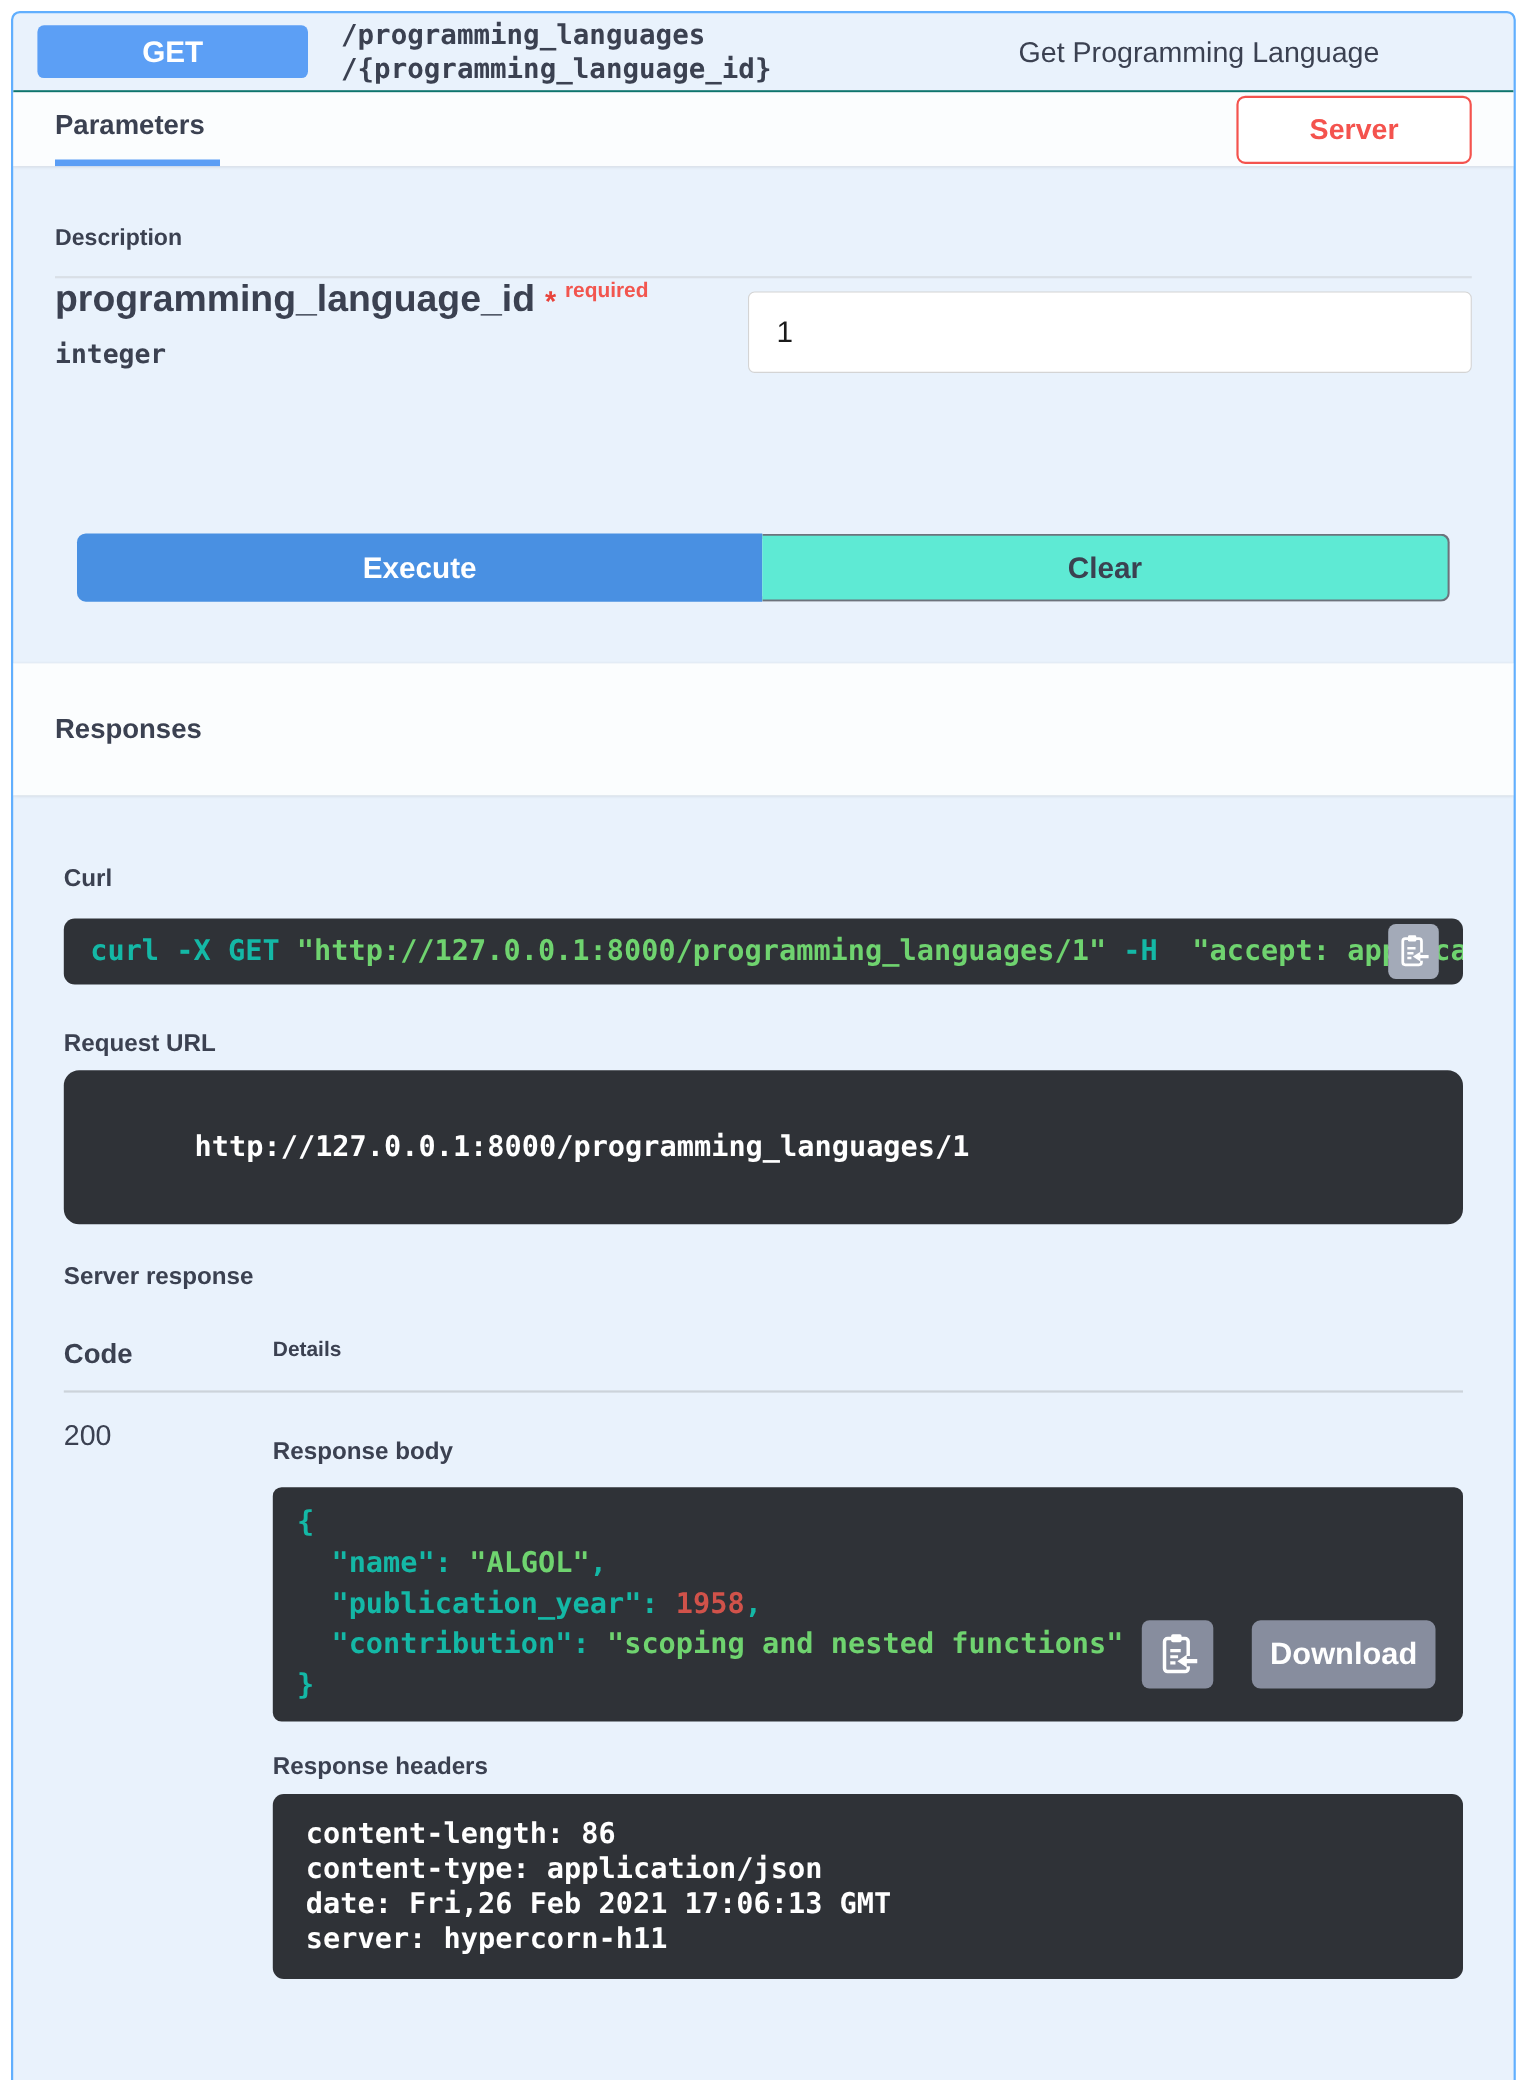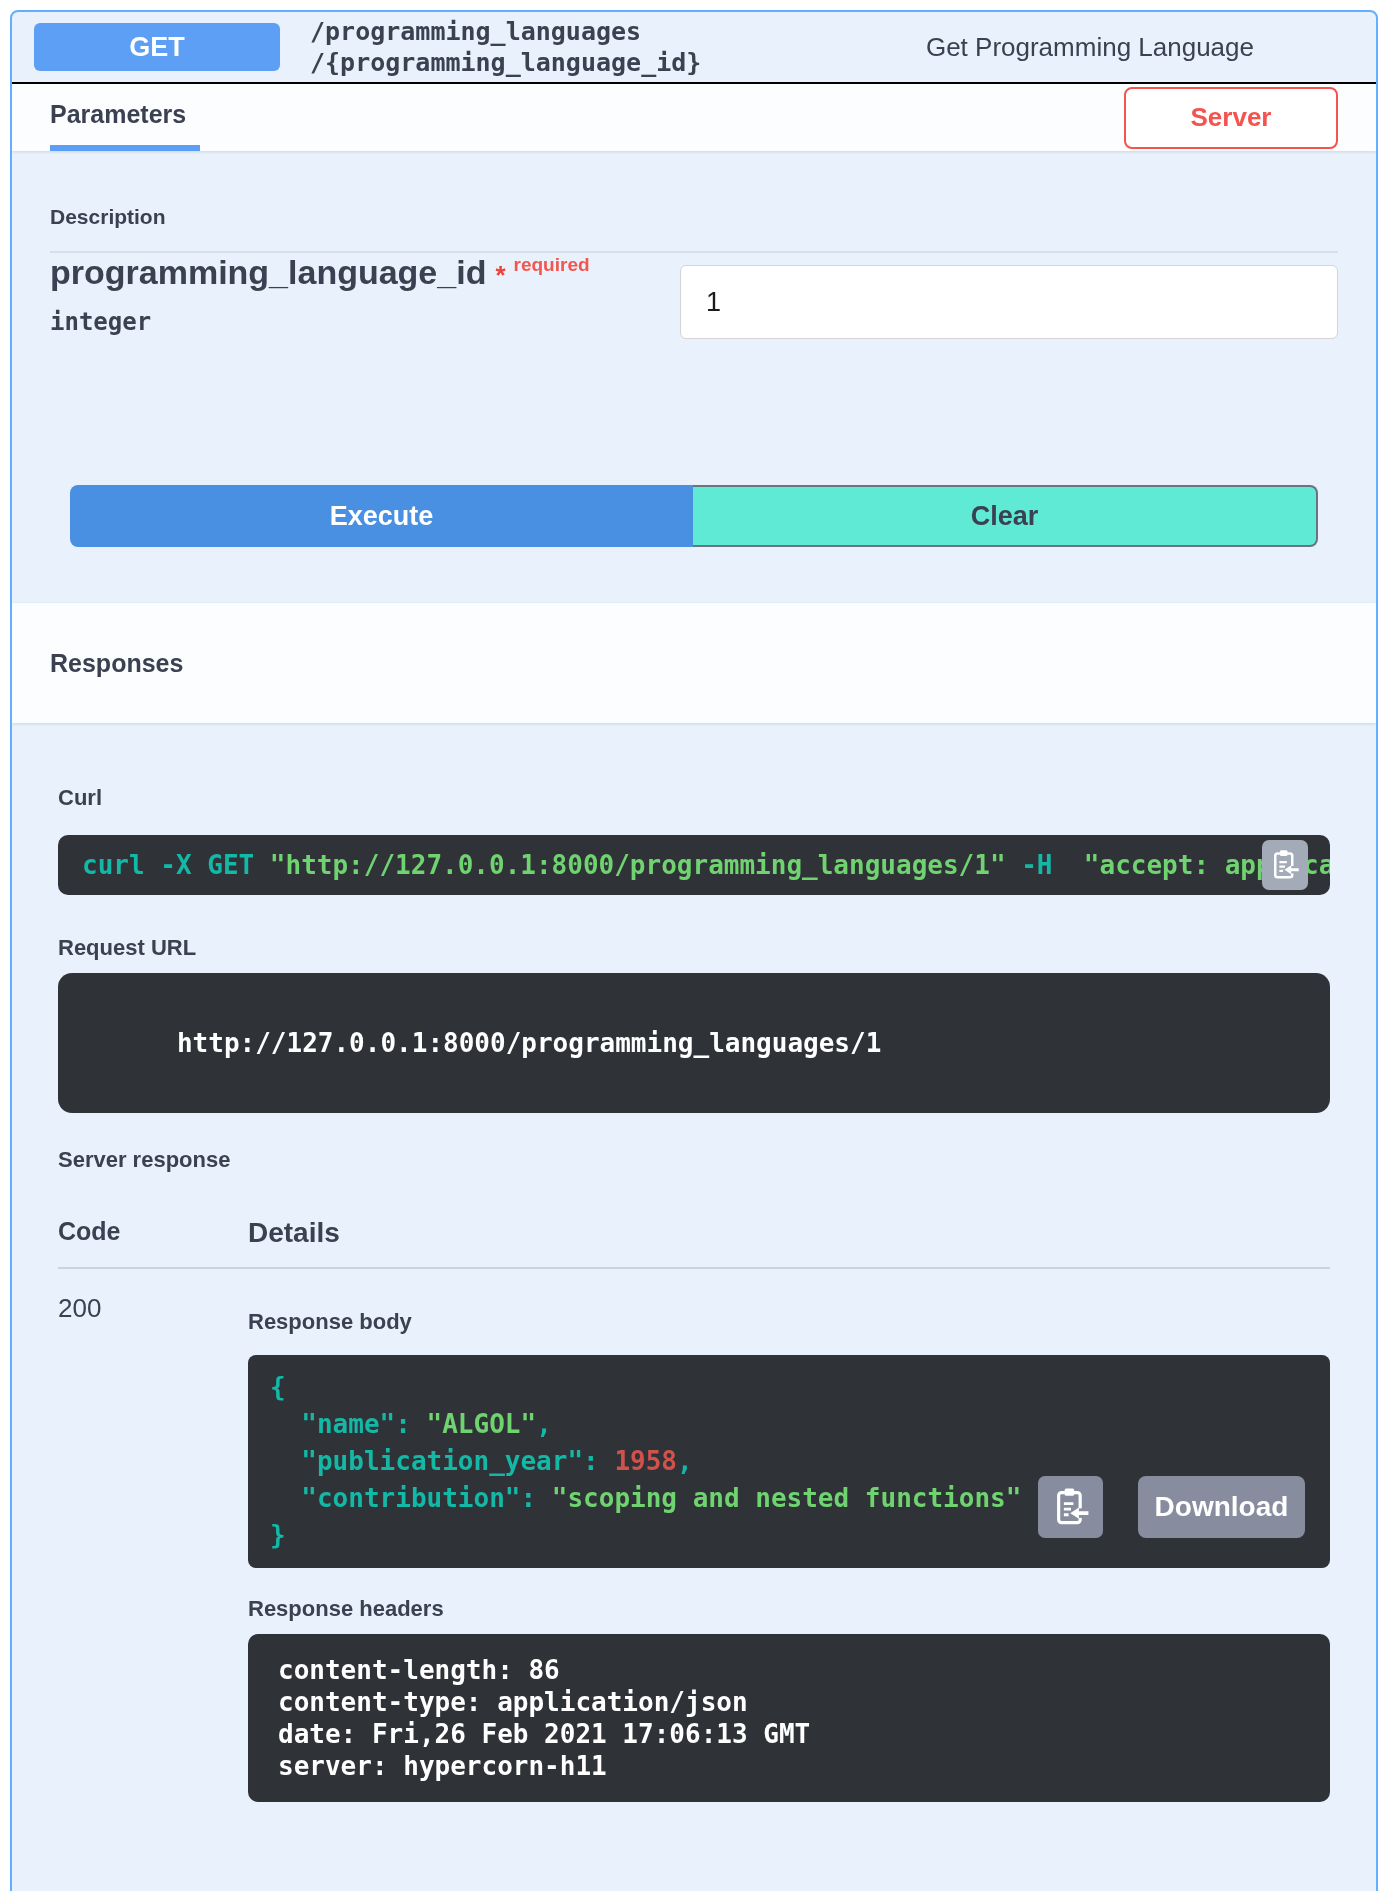--- a/index.html
+++ b/index.html
@@ -3,21 +3,21 @@
 <meta charset="utf-8">
 <style>
   * { box-sizing: border-box; }
   html, body { margin: 0; padding: 0; width: 1388px; height: 1891px; overflow: hidden;
     background: #fff; font-family: "Liberation Sans", sans-serif; color: #3b4151; }
   .opblock { position: absolute; top: 10px; left: 10px; right: 10px; bottom: -14px;
     border: 2px solid #61affe; border-radius: 8px; background: #e9f2fc; overflow: hidden; }
 
   
   .summary { display: flex; align-items: center; gap: 30px; height: 72px;
-    padding: 0 22px; border-bottom: 2px solid #000000; cursor: pointer; }
+    padding: 0 22px; border-bottom: 2px solid #0f766e; cursor: pointer; }
   .method-badge { width: 246px; height: 48px; background: #5c9ff5; border: none;
     border-radius: 6px; color: #fff; font-weight: bold; font-size: 27px;
     font-family: "Liberation Sans", sans-serif; flex: 0 0 auto; }
   .path { font-family: "DejaVu Sans Mono", monospace; font-weight: bold;
     font-size: 25px; line-height: 31px; color: #3b4151; }
   .op-title { font-size: 26px; margin-left: auto; margin-right: 100px; white-space: nowrap; }
 
   
   .section-bar { background: #fbfdfe; display: flex; align-items: center;
     justify-content: space-between; padding: 0 38px; position: relative;
@@ -64,21 +64,21 @@
     font-size: 26px; white-space: pre; }
   .darkbar { background: #2f3237; position: relative; }
   .curl-bar { margin-top: 24px; height: 60px; border-radius: 10px; display: flex;
     align-items: center; padding: 0 24px; overflow: hidden; }
   .lbl-requrl { margin-top: 40px; }
   .url-bar { margin-top: 12px; border-radius: 14px; padding: 25px 25px; color: #fff; }
   .lbl-server { margin-top: 34px; }
   .sr-grid { display: grid; grid-template-columns: 190px 1fr; }
   .sr-headers { margin-top: 44px; }
   .code-h { font-size: 25px; font-weight: bold; }
-  .details-h { font-size: 28px; font-weight: bold; }
+  .details-h { font-size: 19px; font-weight: bold; }
   .sr-divider { border-bottom: 2px solid #ccd3da; margin-top: 18px; }
   .sr-row { padding-top: 24px; }
   .status-code { font-size: 26px; }
   .rb-label { margin-top: 16px; }
   .rb-block { margin-top: 20px; border-radius: 8px; padding: 14px 22px; }
   .rb-line { line-height: 37px; }
   .rh-label { margin-top: 28px; }
   .rh-block { margin-top: 12px; border-radius: 10px; padding: 20px 30px; color: #fff;
     line-height: 32px; margin-bottom: 0; }
   .tok-plain { color: #14b8a6; }

